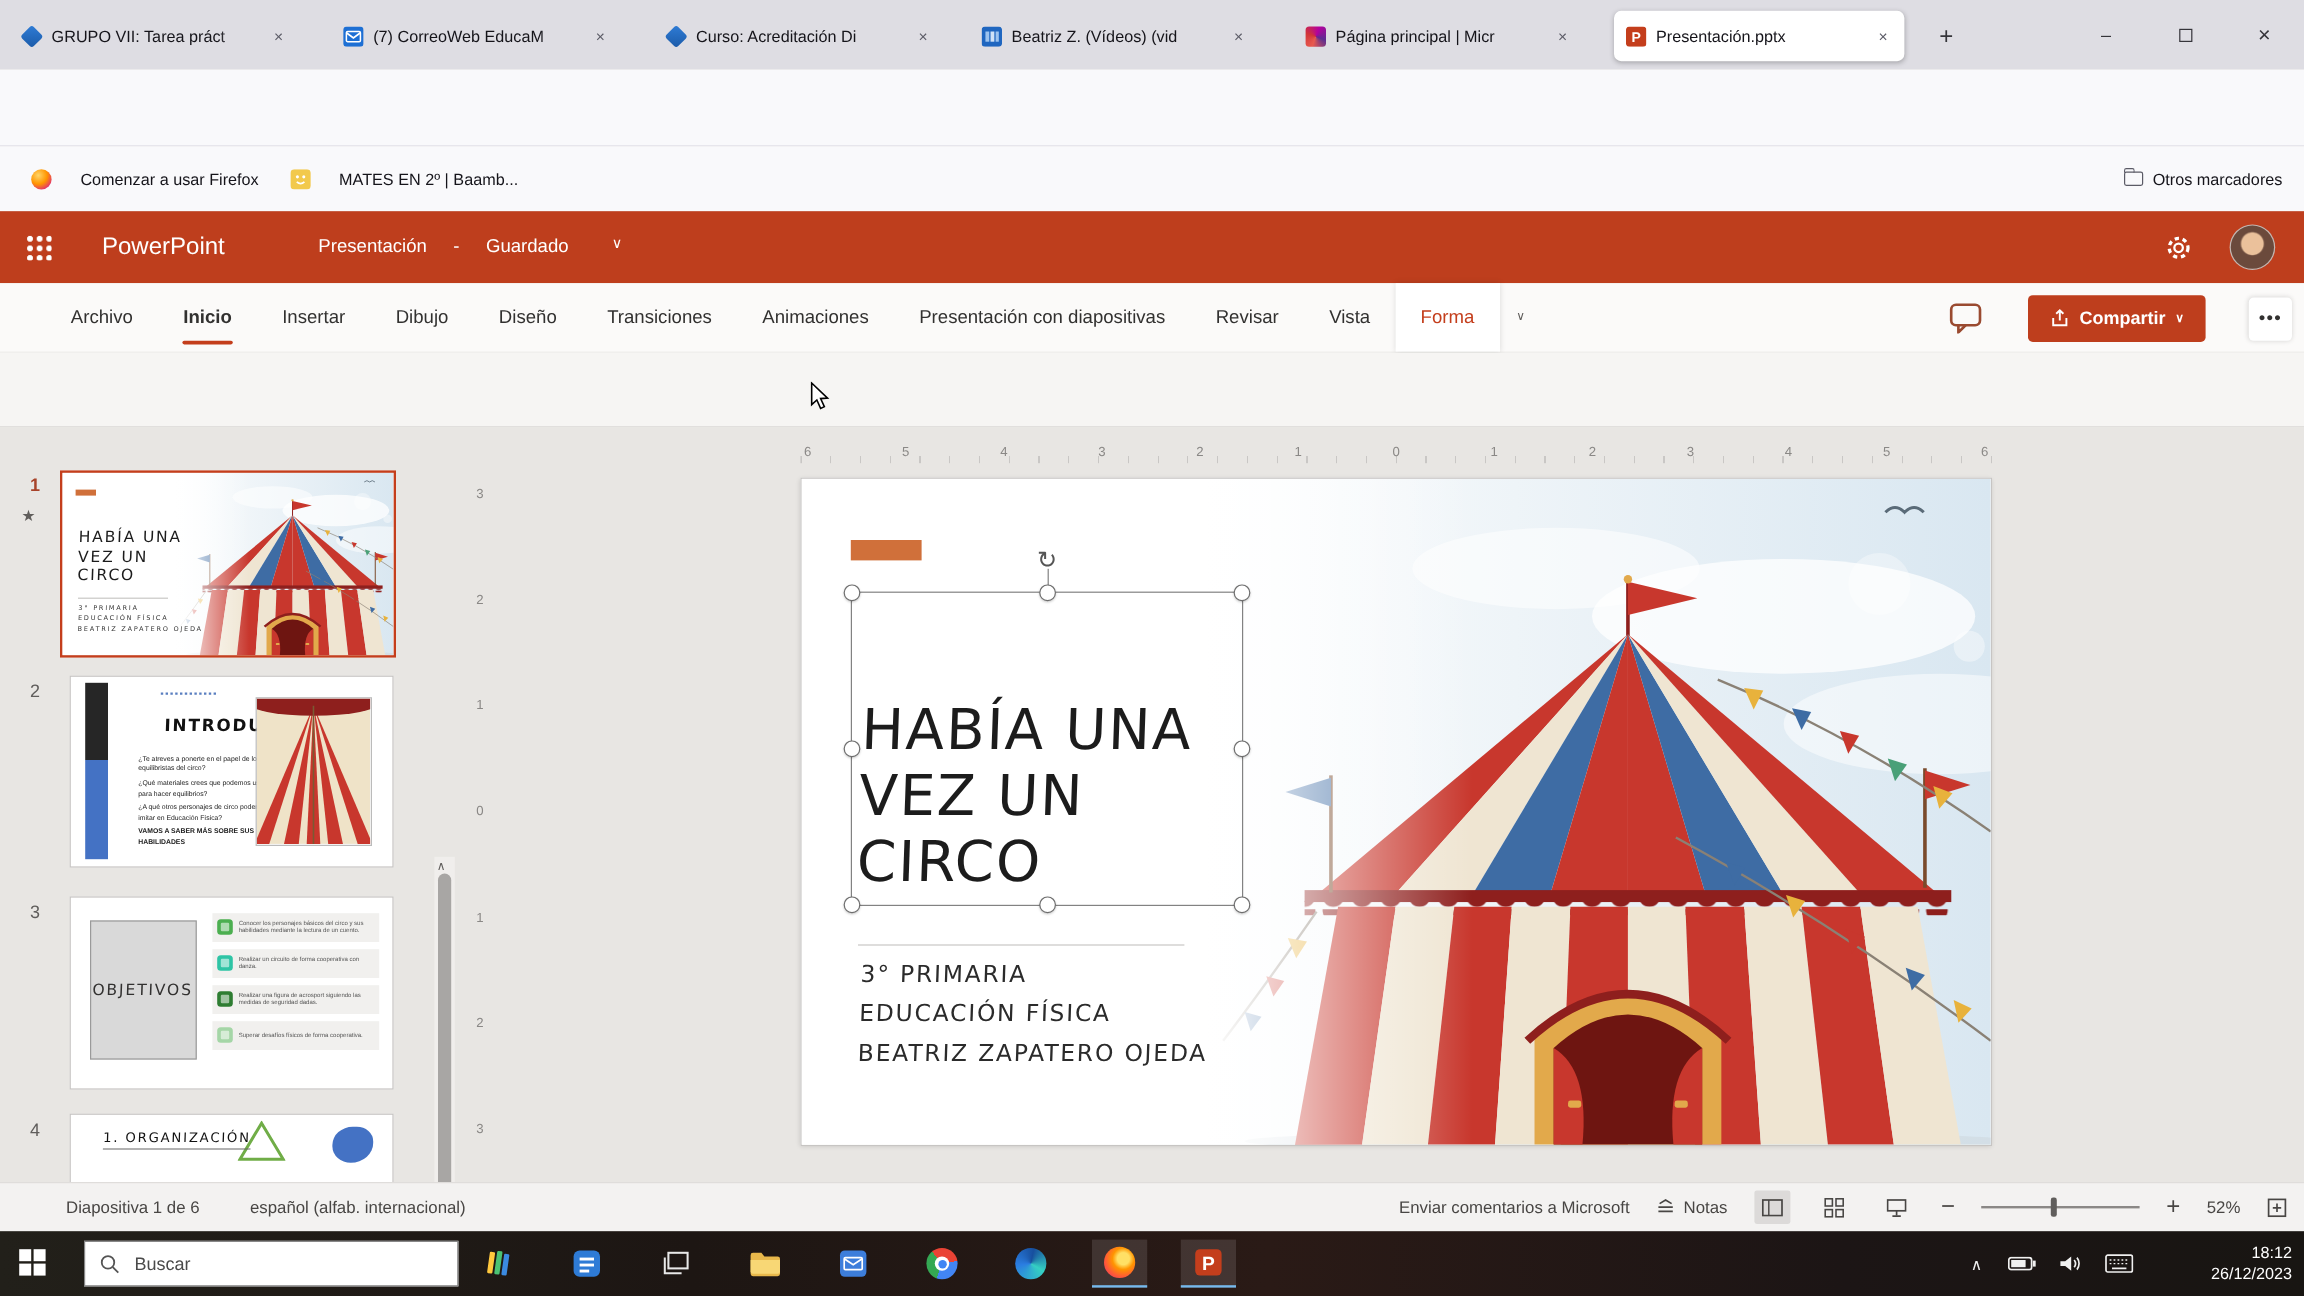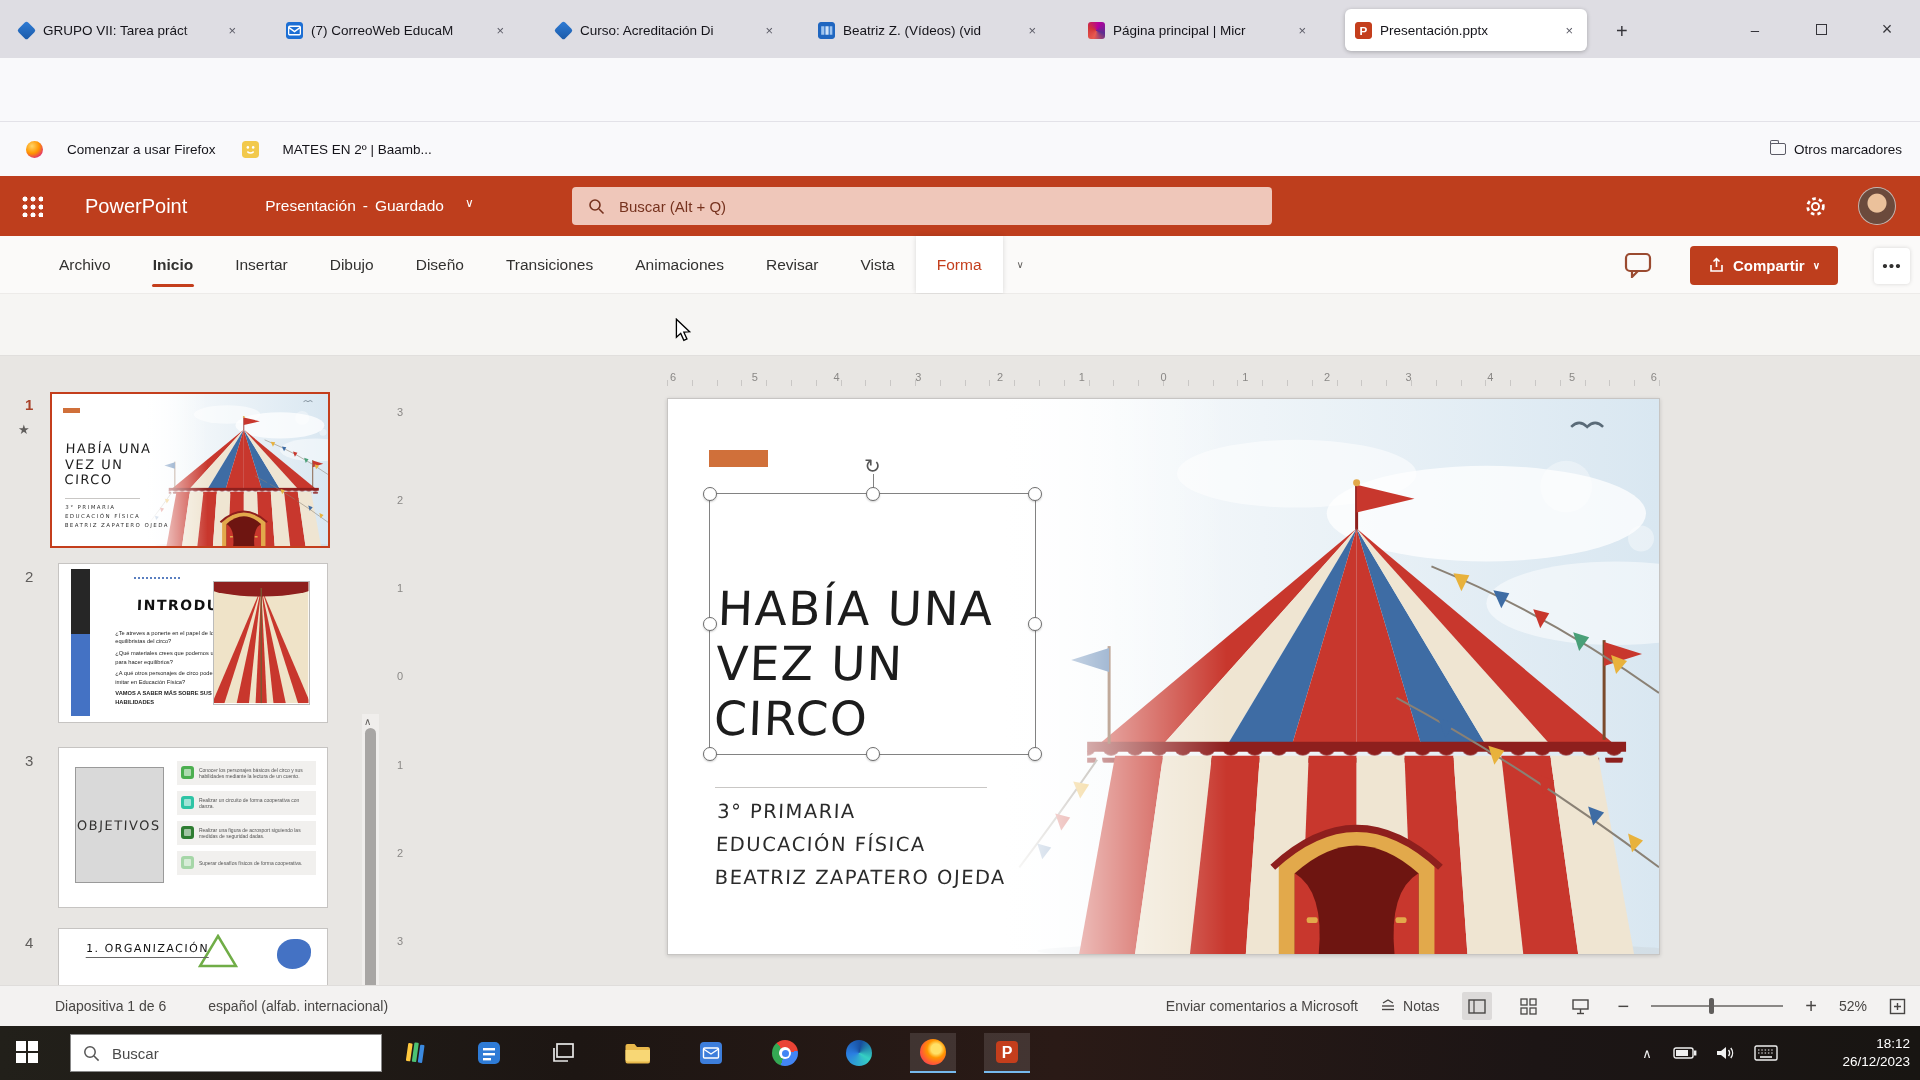--- a/index.html
+++ b/index.html
@@ -29,21 +29,21 @@
   
   #bmbar{position:absolute;left:0;top:122px;width:1920px;height:54px;background:#F9F9FB;display:flex;align-items:center;font-size:13.5px;color:#15141A}
   .bmitem{display:flex;align-items:center;gap:24px;margin-left:26px}
   #bm-right{position:absolute;right:18px;display:flex;align-items:center;gap:8px}
   .folder{width:16px;height:12px;border:1.4px solid #5B5B66;border-radius:2px;position:relative}
   .folder::before{content:"";position:absolute;left:-1px;top:-4px;width:7px;height:3px;border:1.4px solid #5B5B66;border-bottom:none;border-radius:2px 2px 0 0}
   
   #ppheader{position:absolute;left:0;top:176px;width:1920px;height:60px;background:#BE3E1D;display:flex;align-items:center;color:#fff}
   #waffle{width:22px;height:22px;margin-left:21px;background-image:radial-gradient(#fff 2.2px,transparent 2.8px);background-size:8px 8px;background-position:0 0}
   #applabel{font-size:20px;font-weight:400;margin-left:42px}
-  #doctitle{display:flex;gap:7px;margin-left:78px;font-size:15.5px;align-items:flex-start}
+  #doctitle{display:flex;gap:22px;margin-left:78px;font-size:15.5px;align-items:flex-start}
   #ppsearch{position:absolute;left:572px;top:11px;width:700px;height:38px;border-radius:4px;background:#EFC7BA;
             display:flex;align-items:center;gap:14px;padding:0 16px;color:#76321E;font-size:15px}
   
   #ribbontabs{position:absolute;left:0;top:236px;width:1920px;height:58px;background:#FBFAF9;border-bottom:1px solid #EDEBE9;
               display:flex;align-items:center;padding-left:38px;font-size:15.5px}
   .rtab{padding:0 21px;height:100%;display:flex;align-items:center;position:relative;color:#323130}
   .rtab.active{font-weight:700}
   .rtab.active::after{content:"";position:absolute;left:20px;right:20px;bottom:6px;height:3px;background:#C43E1C;border-radius:2px}
   .rtab.ctx{color:#C43E1C;background:#fff;box-shadow:0 0 5px rgba(0,0,0,.14)}
   #sharebtn{position:absolute;left:1690px;top:10px;width:148px;height:39px;background:#BE3E1D;border-radius:4px;
@@ -323,42 +323,36 @@
 
 <div id="ppheader">
   <span id="waffle"></span>
   <span id="applabel">PowerPoint</span>
   <div id="doctitle">
     <span>Presentación</span>
     <span>-</span>
     <span>Guardado</span>
     <span class="cv" style="color:#fff;margin-left:14px;font-size:12px">∨</span>
   </div>
-  <div id="ppsearch">
-    <svg class="ic" width="17" height="17" viewBox="0 0 17 17">
-          <circle cx="7" cy="7" r="5" fill="none" stroke="#76321E" stroke-width="1.6"></circle>
-          <line x1="11" y1="11" x2="15.5" y2="15.5" stroke="#76321E" stroke-width="1.6"></line>
-        </svg>
-    <span>Buscar (Alt + Q)</span>
-  </div>
   <svg class="ic" style="position:absolute;left:1804px;top:19px" width="23" height="23" viewBox="0 0 22 22">
         <circle cx="11" cy="11" r="7.5" fill="none" stroke="#fff" stroke-width="2.6" stroke-dasharray="3.4 3.0"></circle>
         <circle cx="11" cy="11" r="3.4" fill="none" stroke="#fff" stroke-width="1.8"></circle>
       </svg>
   <span style="position:absolute;left:1858px;top:11px;width:38px;height:38px;border-radius:50%;background:radial-gradient(circle at 50% 42%,#EBC19B 0 9px,#6B4A3C 10px);border:1.5px solid rgba(255,255,255,.6)"></span>
 </div>
 
 <div id="ribbontabs">
   <span class="rtab">Archivo</span>
   <span class="rtab active">Inicio</span>
   <span class="rtab">Insertar</span>
   <span class="rtab">Dibujo</span>
   <span class="rtab">Diseño</span>
   <span class="rtab">Transiciones</span>
   <span class="rtab">Animaciones</span>
+  <span class="rtab">Presentación con diapositivas</span>
   <span class="rtab">Revisar</span>
   <span class="rtab">Vista</span>
   <span class="rtab ctx">Forma</span>
   <span class="cv" style="margin-left:14px">∨</span>
   <svg class="ic" style="position:absolute;left:1624px;top:16px" width="28" height="26" viewBox="0 0 28 26">
         <rect x="2" y="2" width="24" height="17" rx="4" fill="none" stroke="#9a4a30" stroke-width="2.2"></rect>
         <path d="M8 19 L8 25 L14 19" fill="none" stroke="#9a4a30" stroke-width="2.2"></path>
       </svg>
   <div id="sharebtn">
     <svg class="ic" width="17" height="17" viewBox="0 0 17 17">

